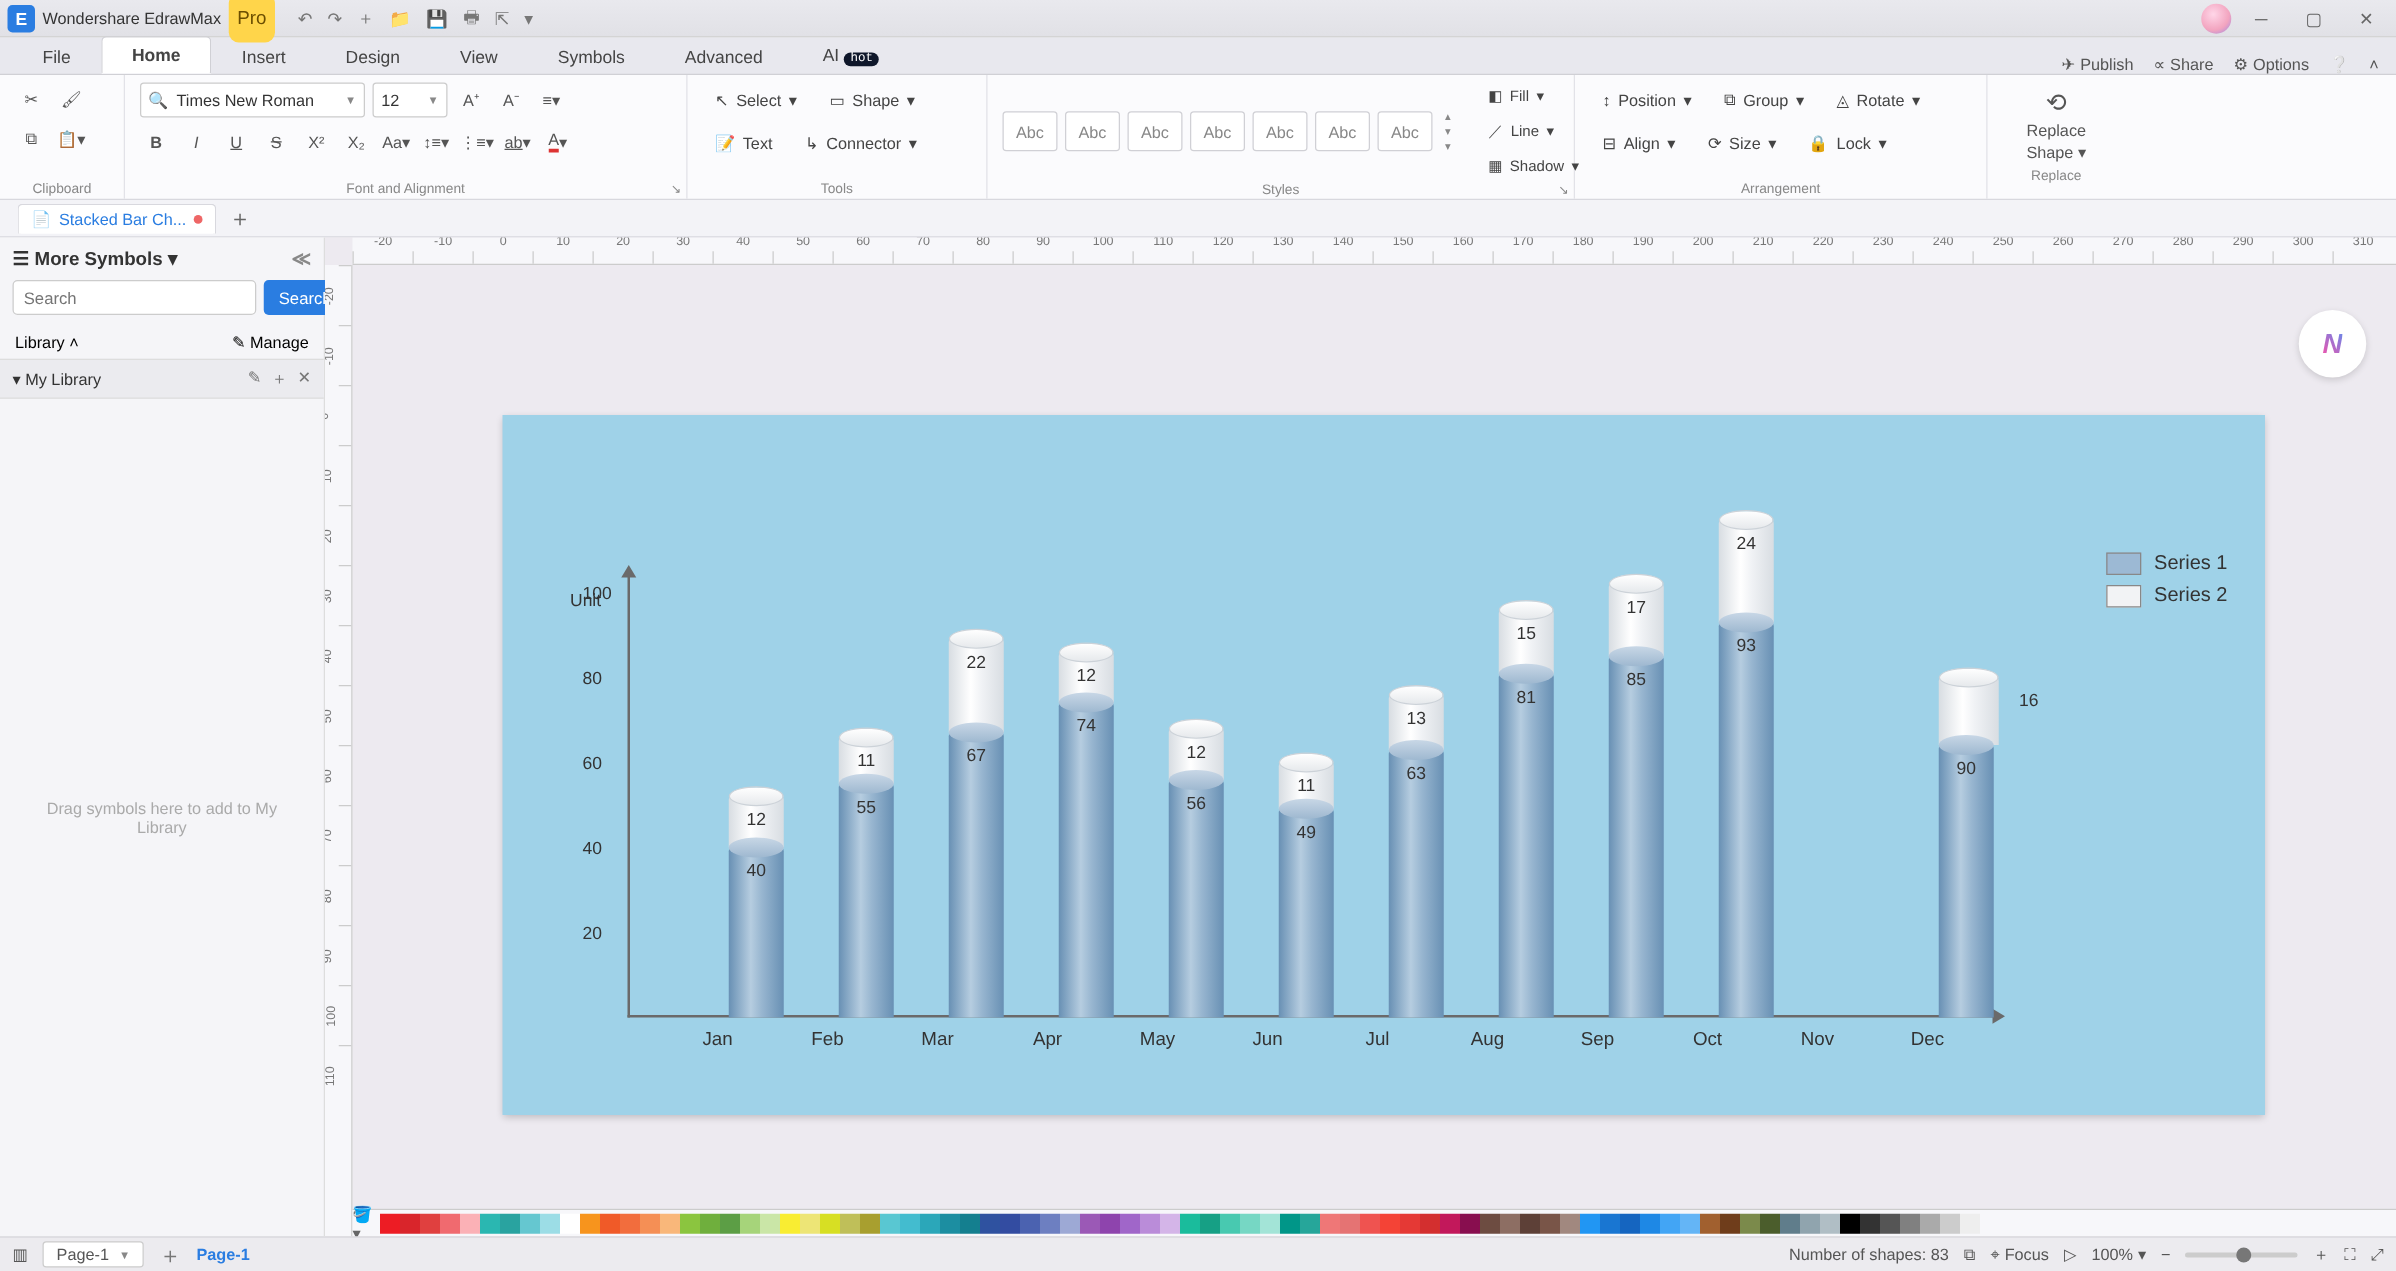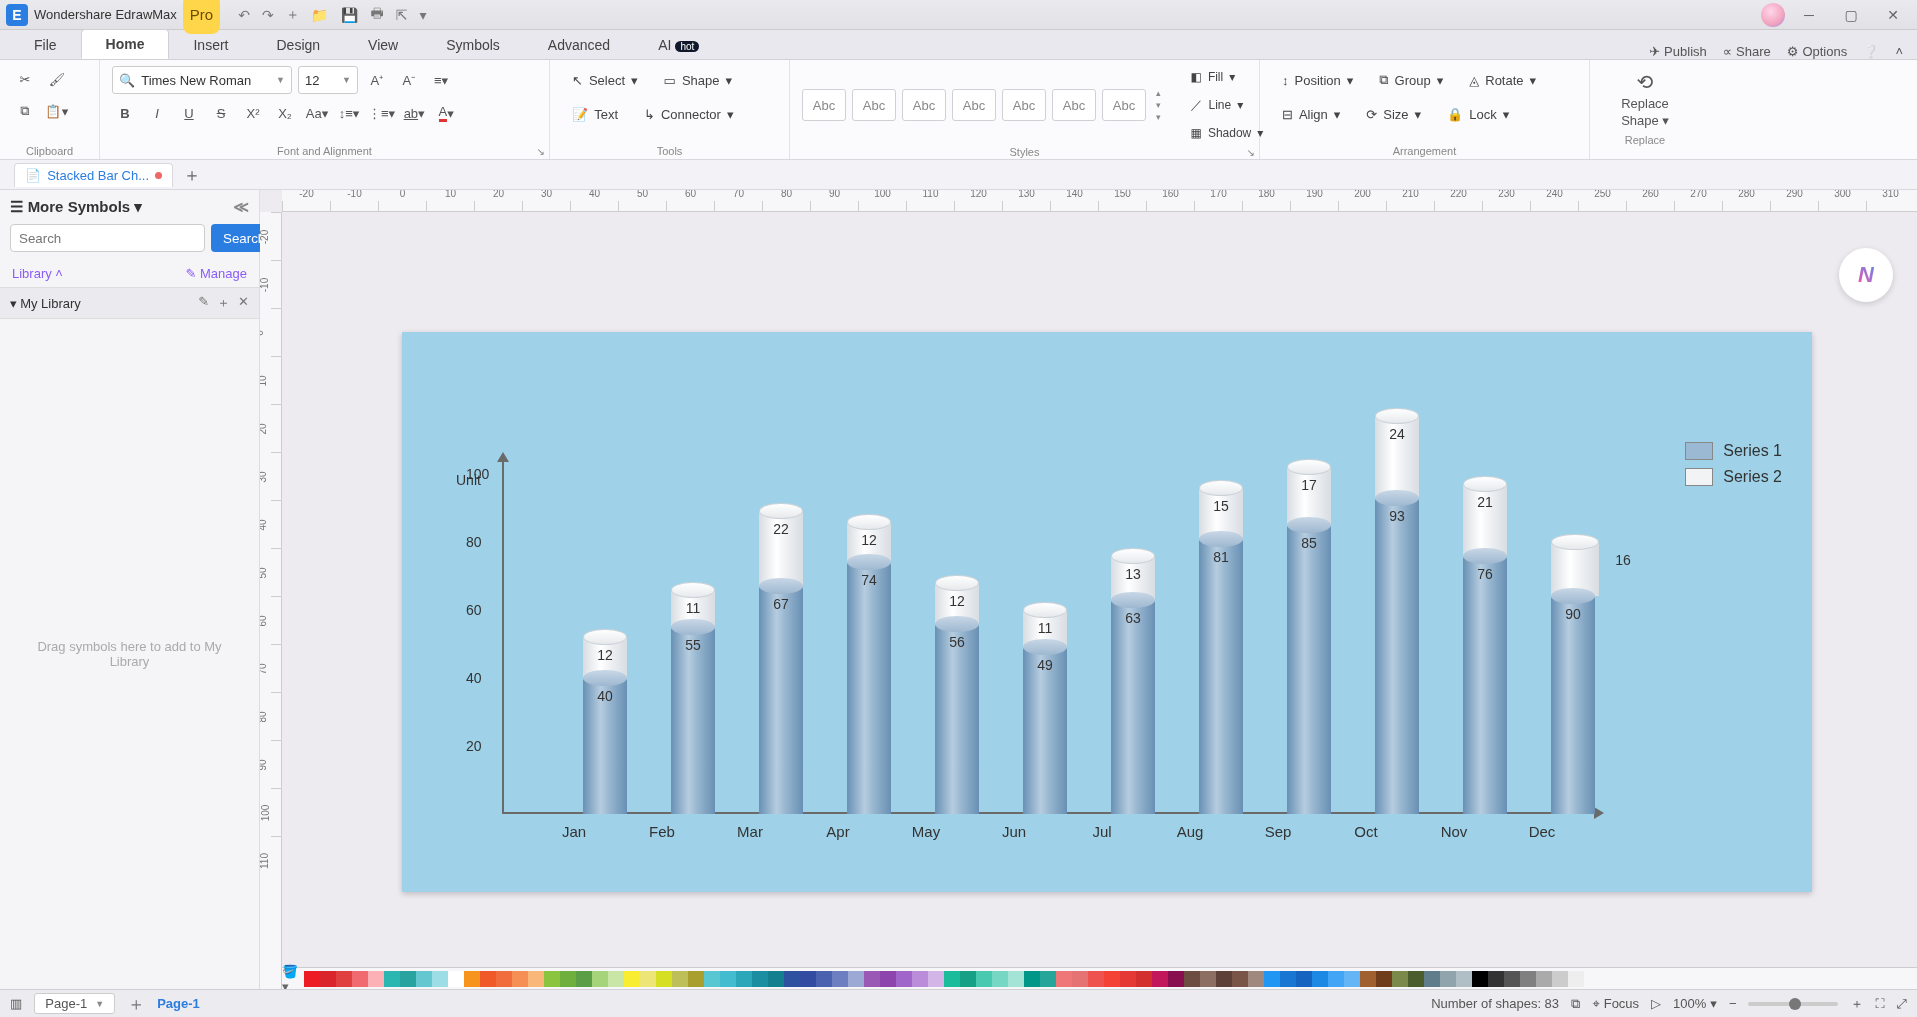--- a/index.html
+++ b/index.html
@@ -11,21 +11,21 @@
   .pro-badge { background:#ffd54a;color:#6b4e00;font-size:15px;font-weight:400;padding:11px 7px;border-radius:8px;}
   .titlebar .qat { display:flex; gap:12px; margin-left:12px; align-items:center; color:#777;}
   .titlebar .qat span { cursor:pointer; font-size:14px;}
   .titlebar .spacer { flex:1; }
   .titlebar .avatar { width:24px;height:24px;border-radius:50%;background:radial-gradient(circle at 40% 35%, #ffd6e8, #f2a4bf 60%, #9787e6);}
   .titlebar .wbtn { width:36px; text-align:center; color:#666; font-size:14px; cursor:pointer;}
   
   .menutabs { height:30px; background:#e8e8ee; display:flex; align-items:flex-end; padding-left:10px; gap:0; border-bottom:1px solid #d0d0d5;}
   .menutab { padding:6px 24px; font-size:14px; color:#444; cursor:pointer; }
   .menutab.active { background:#fff; border:1px solid #d0d0d5; border-bottom:1px solid #fff; border-radius:4px 4px 0 0; font-weight:600;}
-  .menutab.ai .hot { background:#0f172a;color:#fff;font-size:10px;padding:0 5px;border-radius:7px;margin-left:4px;}
+  .menutab.ai .hot { background:#0f172a;color:#fff;font-size:10px;padding:0 5px;border-radius:7px;margin-left:4px;font-family:Liberation Mono, monospace;}
   .menuright { margin-left:auto; display:flex; gap:16px; padding-right:14px; align-items:center; color:#555;}
   .menuright span { cursor:pointer; display:flex; gap:4px; align-items:center;}
   
   .ribbon { height:100px; background:#fbfbfd; border-bottom:1px solid #d8d8de; display:flex; }
   .rgroup { border-right:1px solid #e2e2e8; padding:6px 12px 2px 12px; display:flex; flex-direction:column; }
   .rgroup .rows { flex:1; display:flex; flex-direction:column; gap:6px;}
   .rgroup .row { display:flex; align-items:center; gap:6px;}
   .rgroup .label { text-align:center; font-size:11px; color:#888; padding-top:2px; position:relative;}
   .rgroup .dlaunch { position:absolute; right:-8px; bottom:0; font-size:10px; color:#888; cursor:pointer;}
   .ibtn { min-width:26px;height:26px; display:flex;align-items:center;justify-content:center;color:#555;cursor:pointer;border-radius:3px;}
@@ -47,21 +47,21 @@
   .addtab{font-size:18px;color:#666;cursor:pointer;}
   
   .workspace{display:flex;height:calc(1017px - 30px - 30px - 100px - 30px - 28px);}
   
   .leftpanel{width:260px;background:#f5f5f8;border-right:1px solid #ddd;display:flex;flex-direction:column;}
   .lp-head{display:flex;align-items:center;justify-content:space-between;padding:8px 10px;font-weight:600;font-size:15px;}
   .lp-head .collapse{color:#888;cursor:pointer;}
   .lp-search{display:flex;gap:6px;padding:0 10px 8px 10px;}
   .lp-search input{flex:1;height:28px;border:1px solid #ccc;border-radius:4px;padding:0 8px;background:#fff;}
   .lp-search button{background:#2a7de1;color:#fff;border:none;border-radius:4px;padding:0 12px;cursor:pointer;}
-  .lp-row{display:flex;justify-content:space-between;padding:6px 12px;font-size:13px;color:#8b5cf6;}
+  .lp-row{display:flex;justify-content:space-between;padding:6px 12px;font-size:13px;color:#000000;}
   .lp-row span{cursor:pointer;}
   .lp-section{display:flex;align-items:center;justify-content:space-between;padding:6px 10px;background:#ebebef;border-top:1px solid #ddd;border-bottom:1px solid #ddd;}
   .lp-section .acts{display:flex;gap:8px;color:#777;}
   .lp-drop{flex:1;display:flex;align-items:center;justify-content:center;color:#aaa;text-align:center;padding:30px;font-size:13px;}
   
   .canvaswrap{flex:1;position:relative;background:#edeaf0;overflow:hidden;}
   .hruler{position:absolute;top:0;left:22px;right:0;height:22px;background:#f7f7fa;border-bottom:1px solid #ccc;display:flex;align-items:flex-end;font-size:10px;color:#777;}
   .hruler div{width:48px;text-align:center;border-left:1px solid #ccc;height:10px;line-height:8px;position:relative;}
   .hruler div span{position:absolute;top:-11px;left:50%;transform:translateX(-50%);}
   .vruler{position:absolute;top:22px;left:0;bottom:0;width:22px;background:#f7f7fa;border-right:1px solid #ccc;display:flex;flex-direction:column;font-size:10px;color:#777;}
@@ -571,30 +571,20 @@
               <div class="seg top" style="height: 81.6px;">
                 <div class="cap"></div>
                 <div class="val">24</div>
               </div>
               <div class="seg bottom" style="height: 316.2px;">
                 <div class="cap"></div>
                 <div class="val">93</div>
               </div>
             </div>
             <div class="cat" style="left: 834px;">Oct</div>
-            <div class="bar-col" style="left: 930px;">
-              <div class="seg top" style="height: 71.4px;">
-                <div class="cap"></div>
-                <div class="val">21</div>
-              </div>
-              <div class="seg bottom" style="height: 258.4px;">
-                <div class="cap"></div>
-                <div class="val">76</div>
-              </div>
-            </div>
             <div class="cat" style="left: 922px;">Nov</div>
             <div class="bar-col" style="left: 1018px;">
               <div class="seg top" style="height: 54.4px; padding-left: 48px;">
                 <div class="cap"></div>
                 <div class="val">16</div>
               </div>
               <div class="seg bottom" style="height: 217.6px;">
                 <div class="cap"></div>
                 <div class="val">90</div>
               </div>

